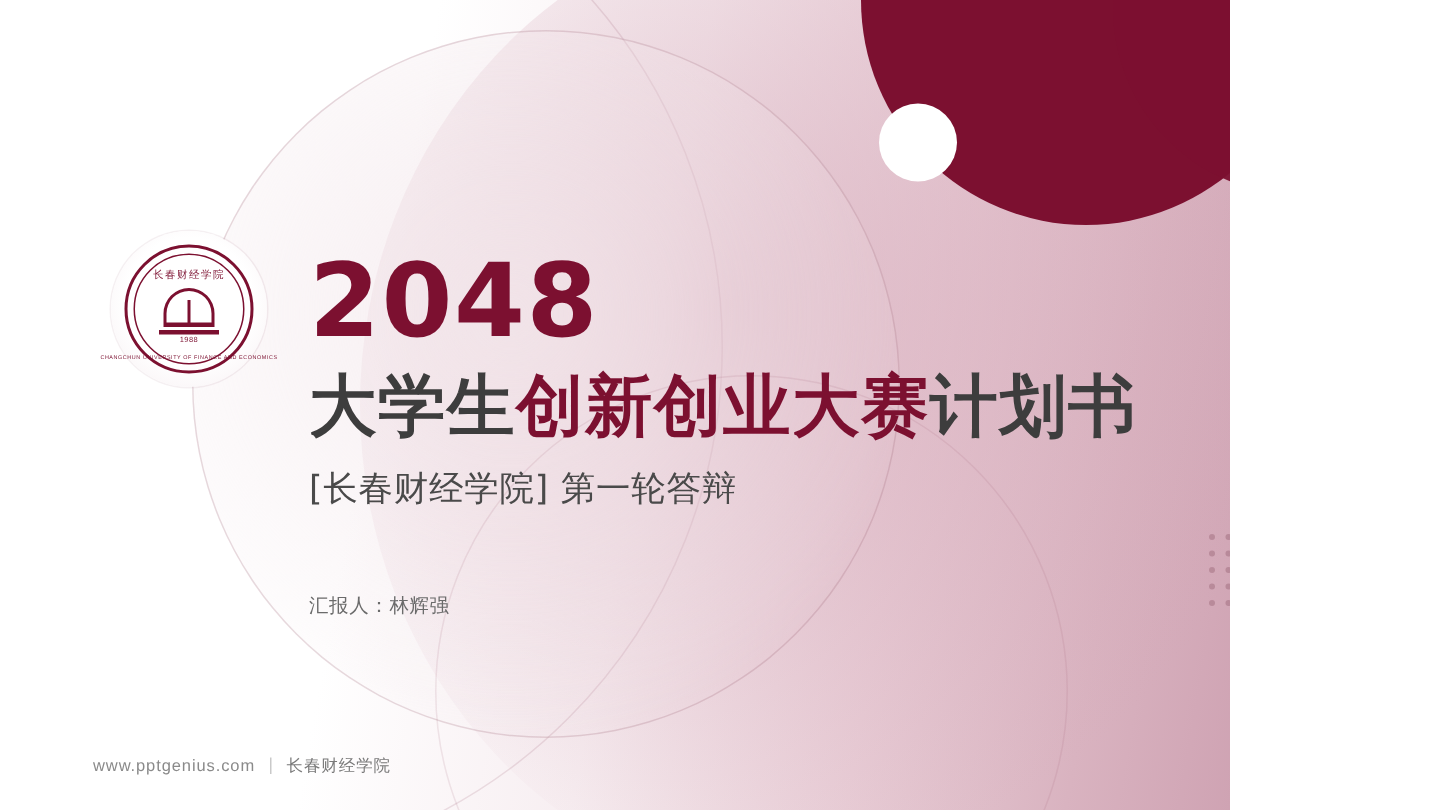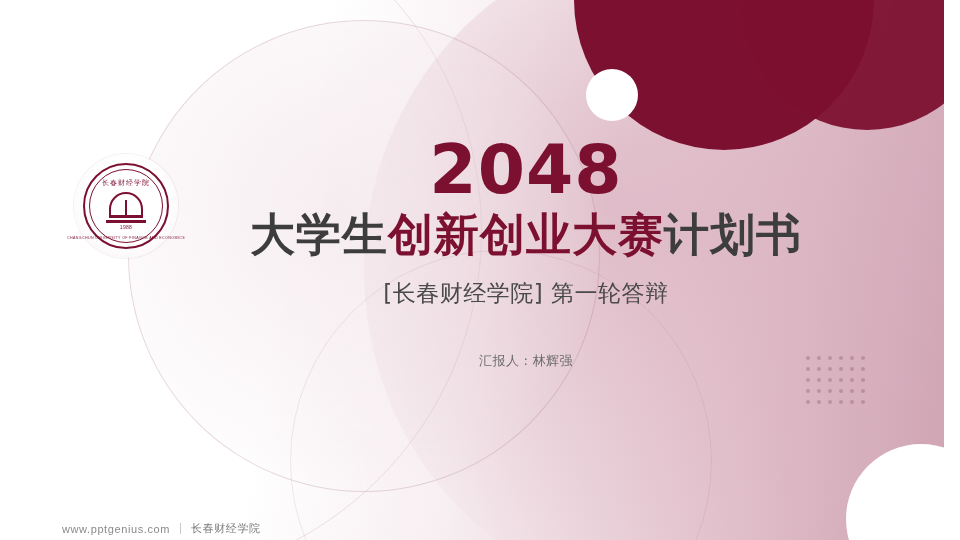--- a/index.html
+++ b/index.html
@@ -5,25 +5,24 @@
   html, body {
     margin: 0;
     padding: 0;
     background: #ffffff;
   }
   body {
     font-family: "Liberation Sans", sans-serif;
   }
   .slide {
     position: relative;
-    width: 944px;
+    width: 820px;
     height: 540px;
     overflow: hidden;
     background: #ffffff;
-    text-align: center;
   }
 
   
   .bg-base {
     position: absolute;
     inset: 0;
     background: linear-gradient(100deg, #ffffff 0%, #ffffff 32%, #f7eef1 52%, #e8cdd6 72%, #d9b3c0 88%, #cfa3b3 100%);
   }
   .bg-soft-right {
     position: absolute;
@@ -202,66 +201,66 @@
     color: #7c1030;
     letter-spacing: 0.4px;
     white-space: nowrap;
     transform: scaleX(1);
   }
 
   
   .content {
     position: absolute;
     left: 206px;
-    top: 136px;
+    top: 168px;
     width: 640px;
   }
   .year {
     font-family: "DejaVu Sans", sans-serif;
     font-size: 68px;
     font-weight: bold;
     line-height: 1;
     color: #7c1030;
     letter-spacing: 1px;
     margin: 0;
   }
   .headline {
     margin: 10px 0 0 0;
-    font-family: Liberation Mono, monospace;
+    font-family: Liberation Serif, serif;
     font-size: 45px;
     font-weight: bold;
     line-height: 1.12;
     color: #3d3d3d;
     letter-spacing: 1px;
     white-space: nowrap;
   }
   .headline .hl {
     color: #7c1030;
   }
   .subline {
     margin: 14px 0 0 0;
     font-family: "DejaVu Sans", sans-serif;
     font-size: 23px;
     color: #4a4a4a;
     letter-spacing: 0.5px;
   }
   .meta {
-    margin-top: 40px;
+    margin-top: 52px;
     font-family: "DejaVu Sans", sans-serif;
     font-size: 13px;
     line-height: 1.9;
     color: #6b6b6b;
     letter-spacing: 0.4px;
   }
 
   
   .footer {
     position: absolute;
     left: 62px;
-    bottom: 4px;
+    bottom: 22px;
     display: flex;
     align-items: center;
     gap: 10px;
     font-size: 11px;
     color: #8a8a8a;
     letter-spacing: 0.6px;
   }
   .footer .sep {
     width: 1px;
     height: 11px;

